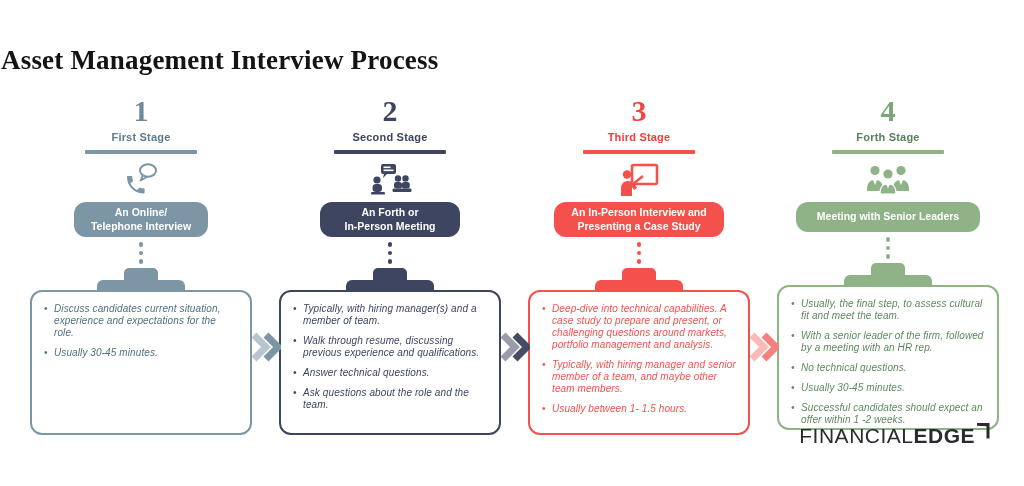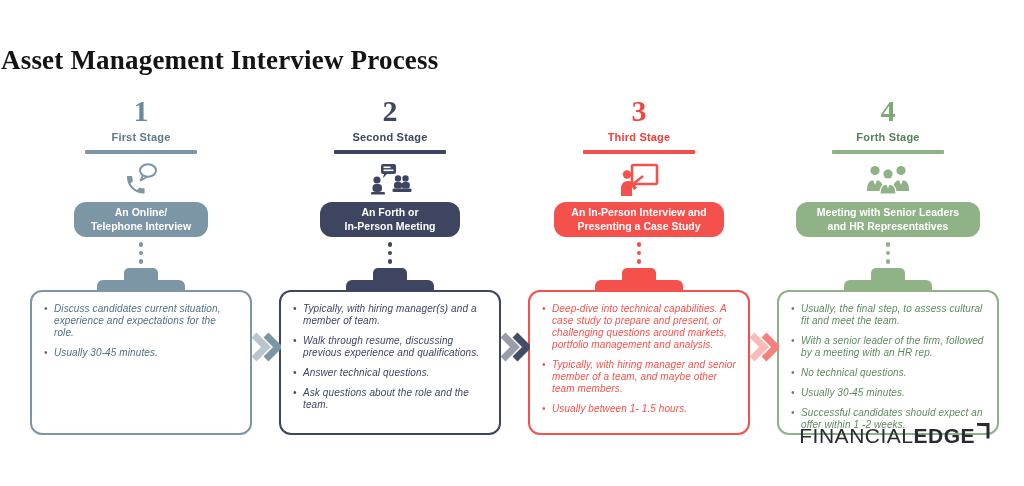--- a/index.html
+++ b/index.html
@@ -205,21 +205,20 @@
         <circle cx="36" cy="6.5" r="4.6"></circle>
         <path d="M28 25 q0-9 8-9 q8 0 8 9 v2 h-16 z"></path>
         <path d="M36 13 l-2 3 2 5 2-5 z" fill="#fff"></path>
         <circle cx="23" cy="10" r="4.6"></circle>
         <path d="M15 29 q0-9 8-9 q8 0 8 9 v1 h-16 z" stroke="#fff" stroke-width="1.2"></path>
         <path d="M23 16.5 l-2 3 2 5 2-5 z" fill="#fff"></path>
       </svg>
     </div>
     <div class="label-box">
       <span>Meeting with Senior Leaders</span>
-      <span>and HR Representatives</span>
     </div>
     <div class="dots">
         <span class="dot"></span>
         <span class="dot"></span>
         <span class="dot"></span>
       </div>
     <div class="tab-center"></div>
     <div class="tab-base"></div>
     <div class="card">
       <ul>

